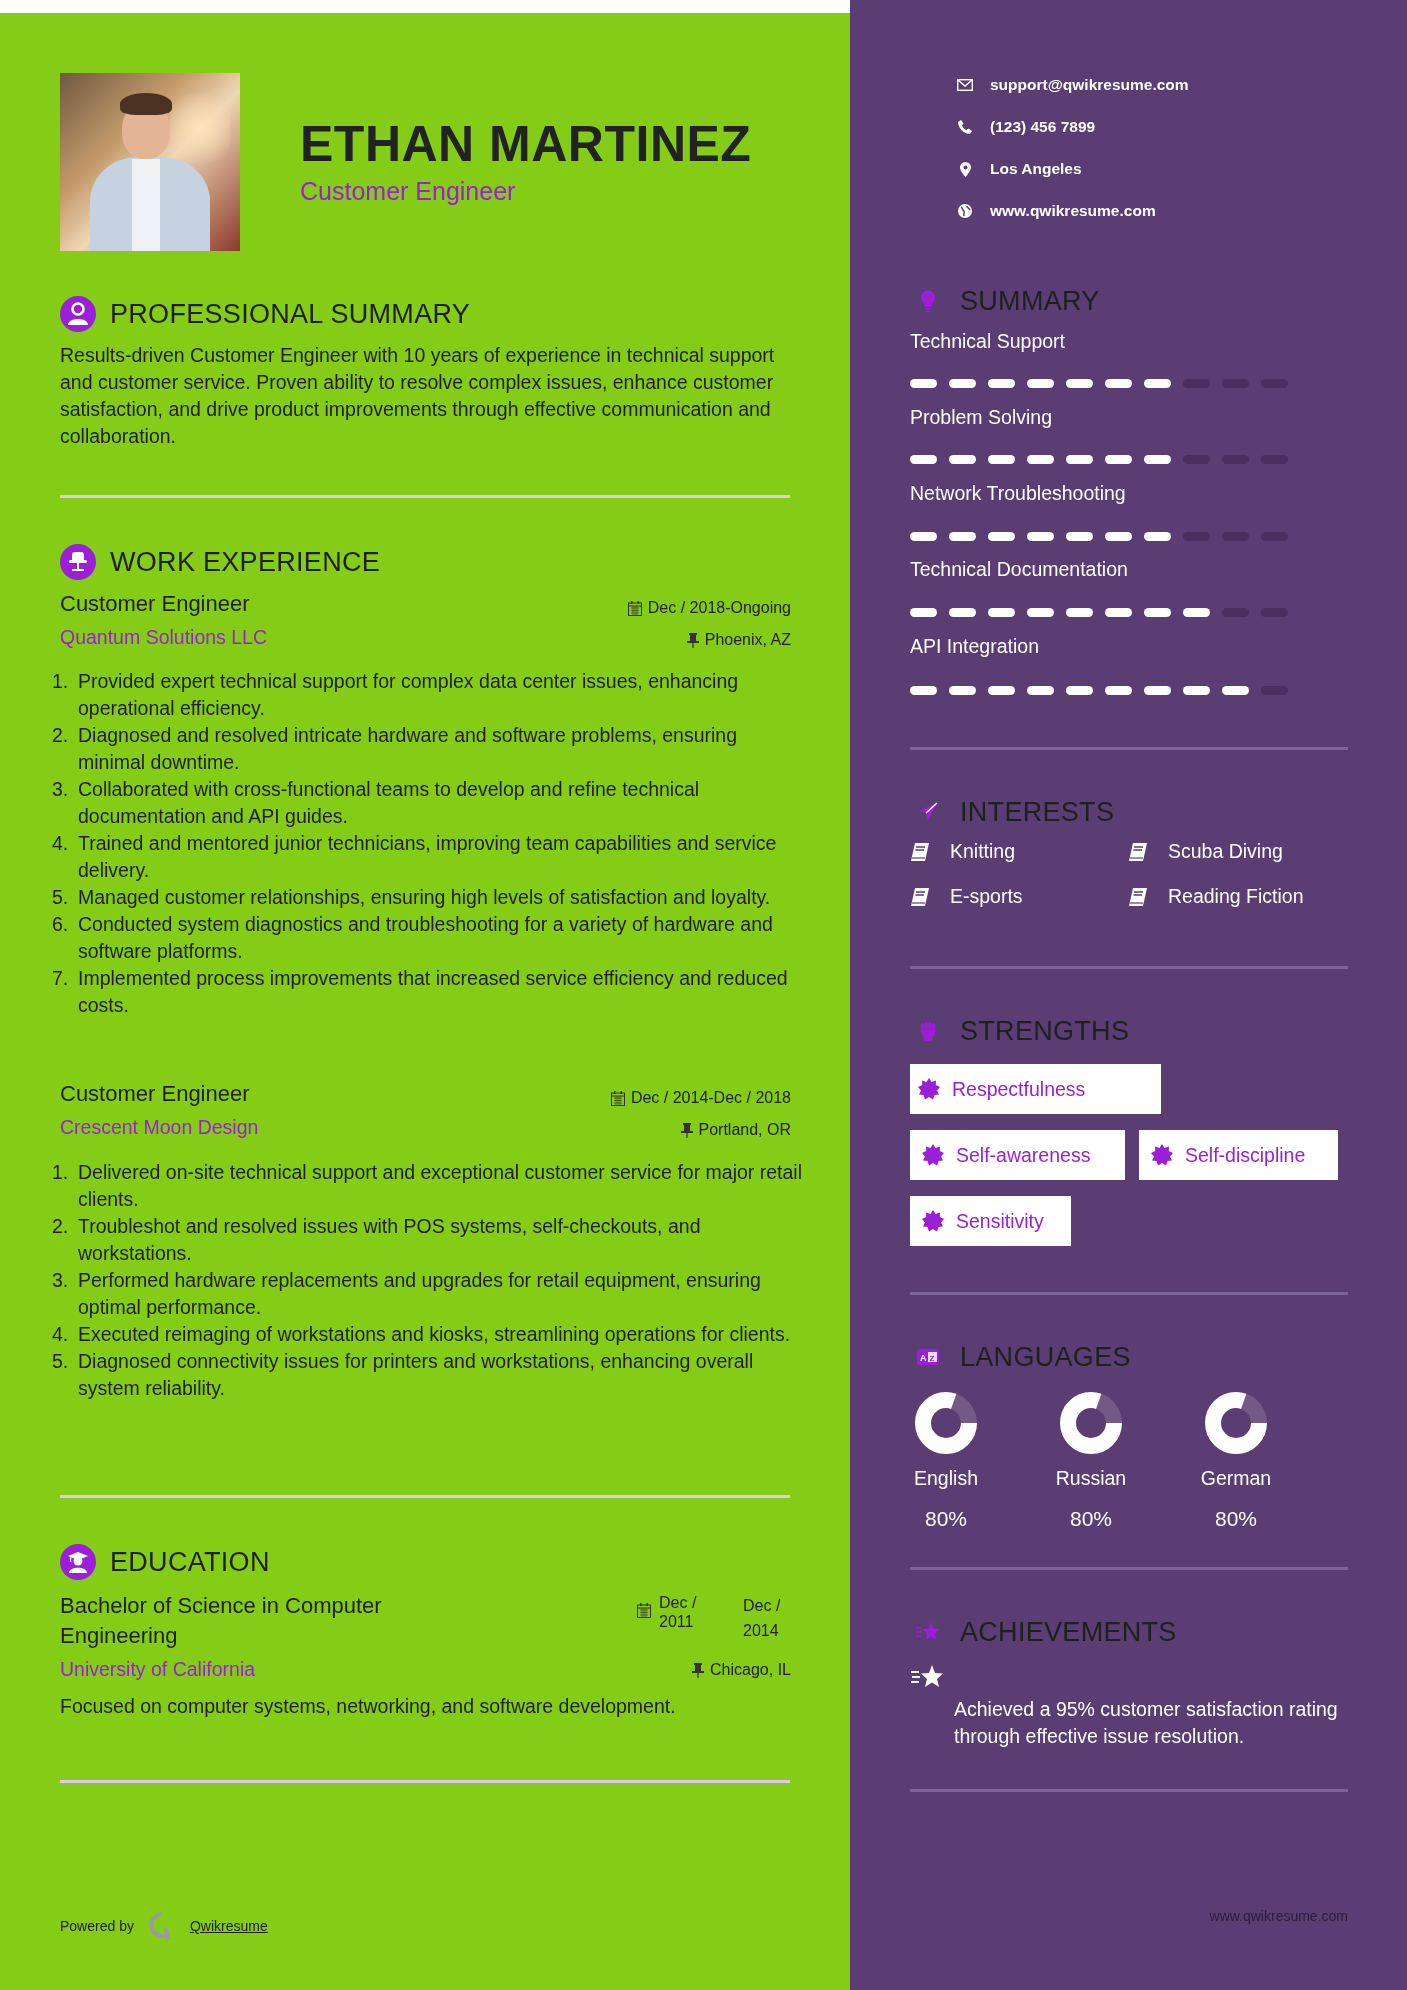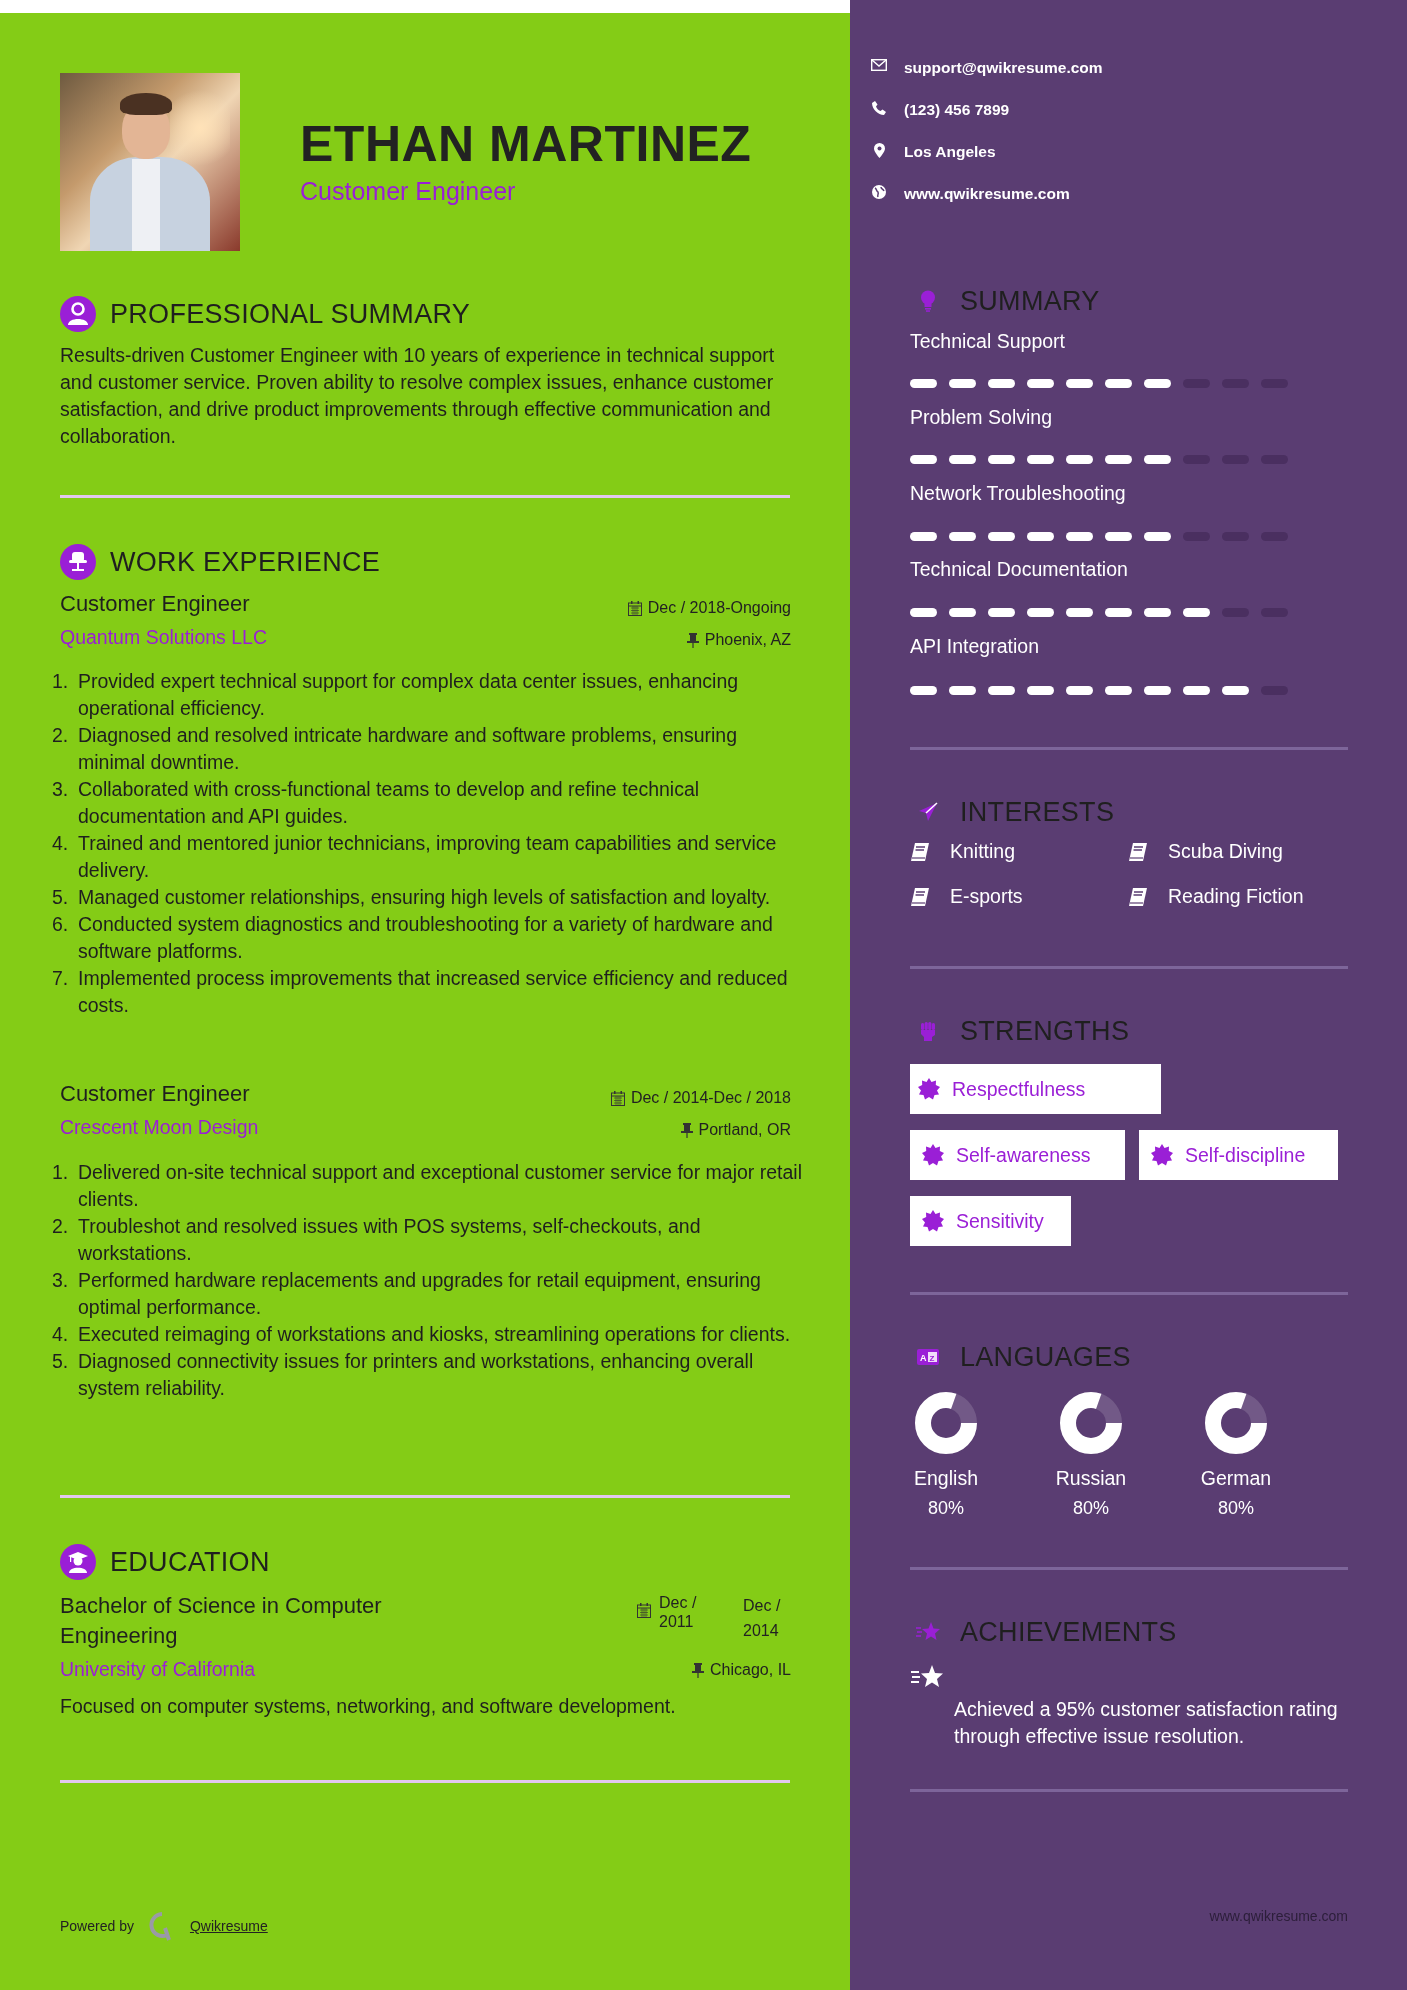--- a/index.html
+++ b/index.html
@@ -35,41 +35,41 @@
   .job-title { position: absolute; left: 60px; font-size: 22px; color: #1f1f1f; }
   .job-company { position: absolute; left: 60px; font-size: 19.5px; color: #9a1fd6; }
   .job-meta { position: absolute; right: 59px; font-size: 16px; color: #222; display: flex; align-items: center; gap: 6px; text-align: right; }
   .job-meta svg { flex: none; }
 
   ol.bullets { position: absolute; left: 52px; width: 750px; font-size: 19.5px; line-height: 27px; color: #1f1f1f; list-style: none; }
   ol.bullets li { position: relative; padding-left: 26px; }
   ol.bullets li .num { position: absolute; left: 0; top: 0; }
 
   
-  .contact { position: absolute; left: 870px; display: flex; align-items: flex-start; gap: 16px; font-size: 15.5px; font-weight: 700; color: #fff; }
+  .contact { position: absolute; left: 956px; display: flex; align-items: center; gap: 16px; font-size: 15.5px; font-weight: 700; color: #fff; margin-top: 17px; }
   .contact .ic { width: 18px; display: flex; justify-content: center; }
 
   
   .skill-name { position: absolute; left: 910px; font-size: 19.5px; color: #fff; }
   .skill-bar { position: absolute; left: 910px; display: flex; gap: 12px; }
   .dash { width: 27px; height: 9px; border-radius: 5px; }
   .dash.on { background: #ffffff; }
   .dash.off { background: #4a2f60; }
 
   
   .interest { position: absolute; display: flex; align-items: center; gap: 20px; font-size: 19.5px; color: #fff; }
 
   
   .chip { position: absolute; height: 50px; background: #fff; display: flex; align-items: center; gap: 12px; padding: 0 14px 0 12px; font-size: 19.5px; color: #9a1fd6; }
 
   
   .lang { position: absolute; width: 120px; text-align: center; color: #fff; }
   .lang .donut { width: 64px; height: 64px; margin: 0 auto; }
   .lang .lname { font-size: 19.5px; margin-top: 8px; }
-  .lang .lpct { font-size: 18px; margin-top: 8px; }
+  .lang .lpct { font-size: 21px; margin-top: 17px; }
 
   .ach { position: absolute; left: 910px; top: 1660px; display: flex; gap: 10px; width: 440px; }
   .ach-text { font-size: 19.5px; line-height: 27px; color: #fff; margin-top: 36px; }
 
   .footer-left { position: absolute; left: 60px; top: 1898px; display: flex; align-items: center; gap: 14px; font-size: 14px; color: #222; }
   .footer-link { text-decoration: underline; color: #222; }
   .footer-right { position: absolute; right: 59px; top: 1908px; font-size: 14px; color: #2c1e3a; }
 </style>
 </head>
 <body>

